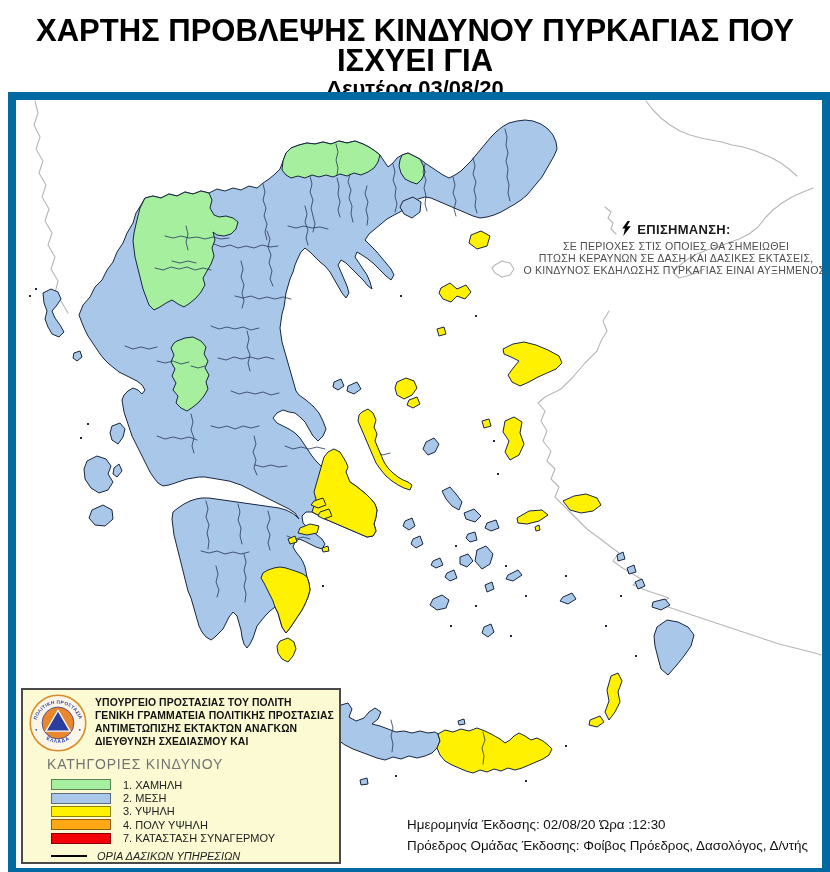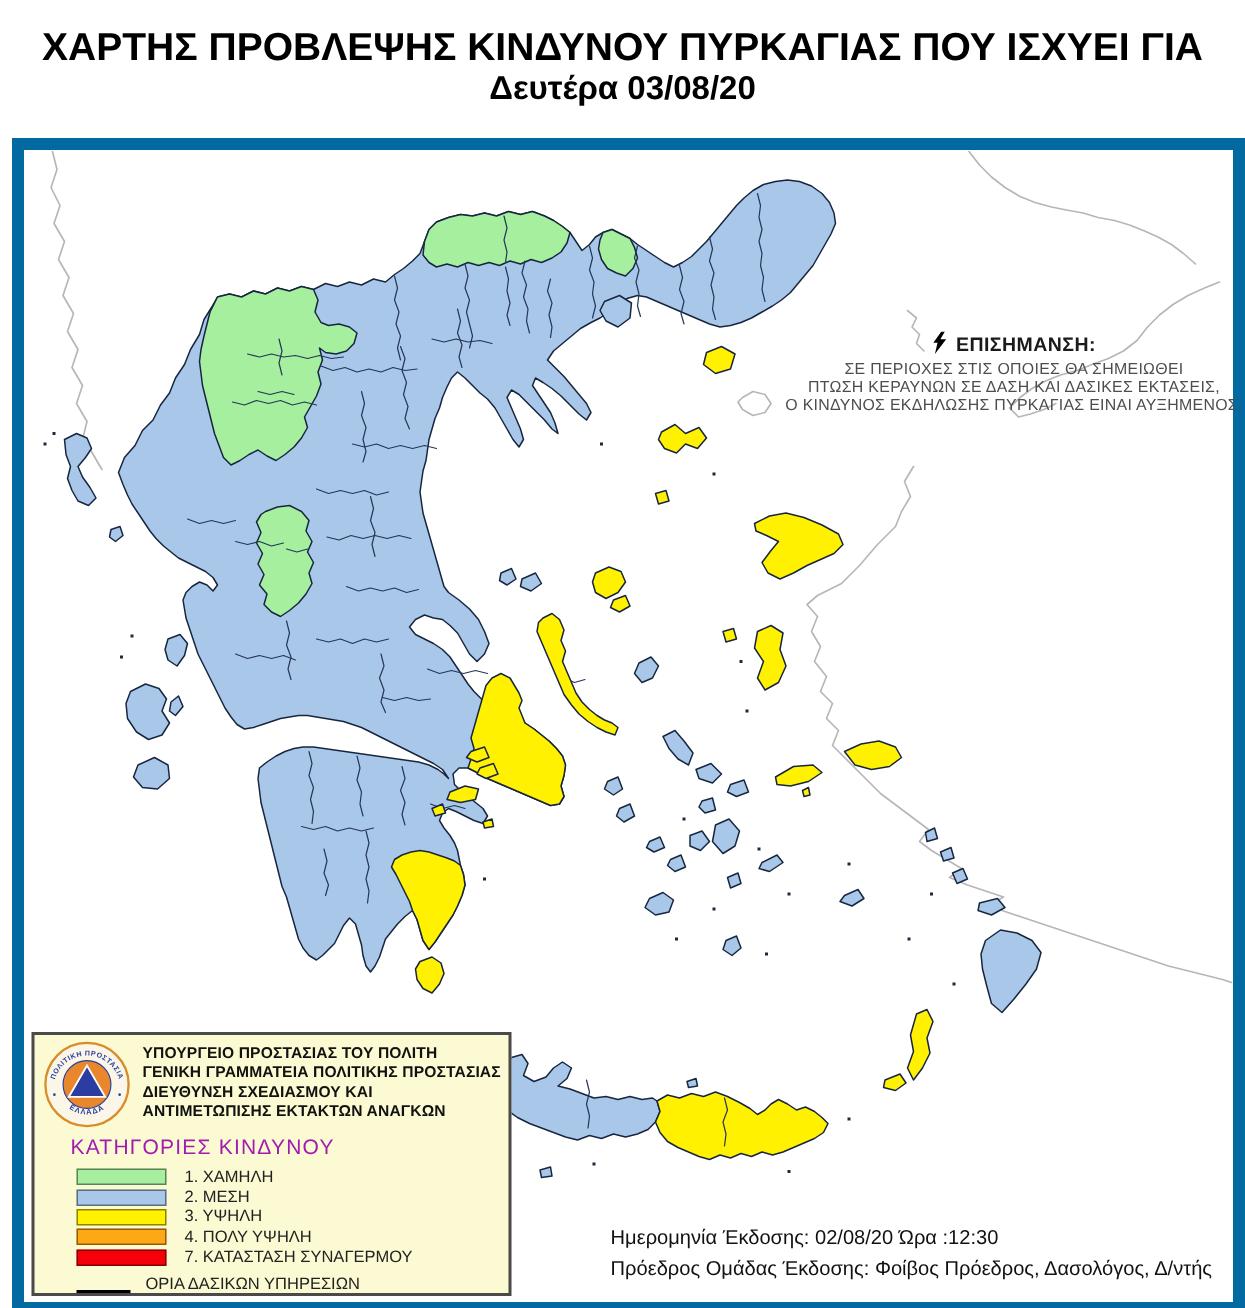--- a/index.html
+++ b/index.html
@@ -1,21 +1,21 @@
 <!DOCTYPE html>
 <html><head>
 <meta charset="utf-8">
 <style>
   html,body{margin:0;padding:0;}
   body{
     width:830px;height:872px;position:relative;background:#ffffff;
     font-family:"Liberation Sans","DejaVu Sans",sans-serif;overflow:hidden;
   }
   .title-block{position:absolute;top:16px;left:0;width:830px;text-align:center;color:#000;}
-  .title-line1{font-size:26px;font-weight:bold;letter-spacing:0px;line-height:30px;}
+  .title-line1{font-size:31px;font-weight:bold;letter-spacing:0px;line-height:30px;}
   .title-line2{font-size:22px;font-weight:bold;line-height:26px;}
   .map-frame{
     position:absolute;left:8px;top:92px;width:806px;height:768px;
     border:8px solid #0369a1;background:#fff;
   }
   .map-frame svg.geo{position:absolute;left:0;top:0;width:806px;height:768px;}
   
   .land{stroke:#17263f;stroke-width:1;stroke-linejoin:round;}
   .pref{fill:none;stroke:#24365a;stroke-width:0.8;stroke-linejoin:round;stroke-linecap:round;}
   .gray{fill:none;stroke:#b6b6b6;stroke-width:1.1;stroke-linejoin:round;stroke-linecap:round;}
@@ -25,26 +25,26 @@
   }
   .warning-head{font-size:13px;font-weight:bold;color:#1a1a1a;letter-spacing:.3px;margin-bottom:4px;}
   .warning-head .bolt{vertical-align:-2px;margin-right:5px;}
   .warning-lines{font-size:10.6px;line-height:11.8px;letter-spacing:.2px;}
   .legend-box{
     position:absolute;left:5px;top:588px;width:320px;height:176px;
     border:2px solid #4a4a4a;background:#fbfad2;box-sizing:border-box;
   }
   .legend-logo{position:absolute;left:6px;top:4px;width:58px;height:58px;}
   .org-lines{position:absolute;left:72px;top:7px;font-size:10.4px;font-weight:bold;color:#111;line-height:12.9px;letter-spacing:.1px;}
-  .legend-heading{position:absolute;left:24px;top:66px;font-size:14px;color:#a21caf;letter-spacing:.8px;}
+  .legend-heading{position:absolute;left:24px;top:66px;font-size:14px;color:#737373;letter-spacing:.8px;}
   .legend-rows{position:absolute;left:28px;top:88px;}
   .legend-row{height:13.4px;margin-bottom:0;display:flex;align-items:center;}
   .swatch{width:60px;height:11px;border:1px solid rgba(0,0,0,.45);box-sizing:border-box;margin-right:12px;}
   .legend-row-label{font-size:11px;color:#222;white-space:nowrap;}
-  .legend-line-row{position:absolute;left:28px;top:160px;display:flex;align-items:flex-end;}
+  .legend-line-row{position:absolute;left:28px;top:160px;display:flex;align-items:center;font-style:italic;}
   .line-symbol{width:36px;height:0;border-top:2px solid #000;margin-right:10px;}
   .footer-note{
     position:absolute;right:14px;top:714px;text-align:left;color:#111;
     font-size:13.4px;line-height:21px;
   }
 </style>
 </head>
 <body>
 
 <div class="title-block">
@@ -290,22 +290,22 @@
       </text>
       <text font-size="5.2" font-weight="bold" fill="#2b3da0" letter-spacing="0.8">
         <textPath href="#lgArcB" startOffset="50%" text-anchor="middle">ΕΛΛΑΔΑ</textPath>
       </text>
       <circle cx="7.5" cy="37" r="0.9" fill="#2b3da0"></circle>
       <circle cx="52.5" cy="37" r="0.9" fill="#2b3da0"></circle>
     </svg>
     <div class="org-lines">
       <div>ΥΠΟΥΡΓΕΙΟ ΠΡΟΣΤΑΣΙΑΣ ΤΟΥ ΠΟΛΙΤΗ</div>
       <div>ΓΕΝΙΚΗ ΓΡΑΜΜΑΤΕΙΑ ΠΟΛΙΤΙΚΗΣ ΠΡΟΣΤΑΣΙΑΣ</div>
+      <div>ΑΝΤΙΜΕΤΩΠΙΣΗΣ ΕΚΤΑΚΤΩΝ ΑΝΑΓΚΩΝ</div>
       <div>ΔΙΕΥΘΥΝΣΗ ΣΧΕΔΙΑΣΜΟΥ ΚΑΙ</div>
-      <div>ΑΝΤΙΜΕΤΩΠΙΣΗΣ ΕΚΤΑΚΤΩΝ ΑΝΑΓΚΩΝ</div>
     </div>
     <div class="legend-heading">ΚΑΤΗΓΟΡΙΕΣ ΚΙΝΔΥΝΟΥ</div>
     <div class="legend-rows">
       <div class="legend-row">
         <span class="swatch" style="background-color: rgb(166, 239, 159);"></span>
         <span class="legend-row-label">1. ΧΑΜΗΛΗ</span>
       </div>
       <div class="legend-row">
         <span class="swatch" style="background-color: rgb(169, 199, 233);"></span>
         <span class="legend-row-label">2. ΜΕΣΗ</span>

